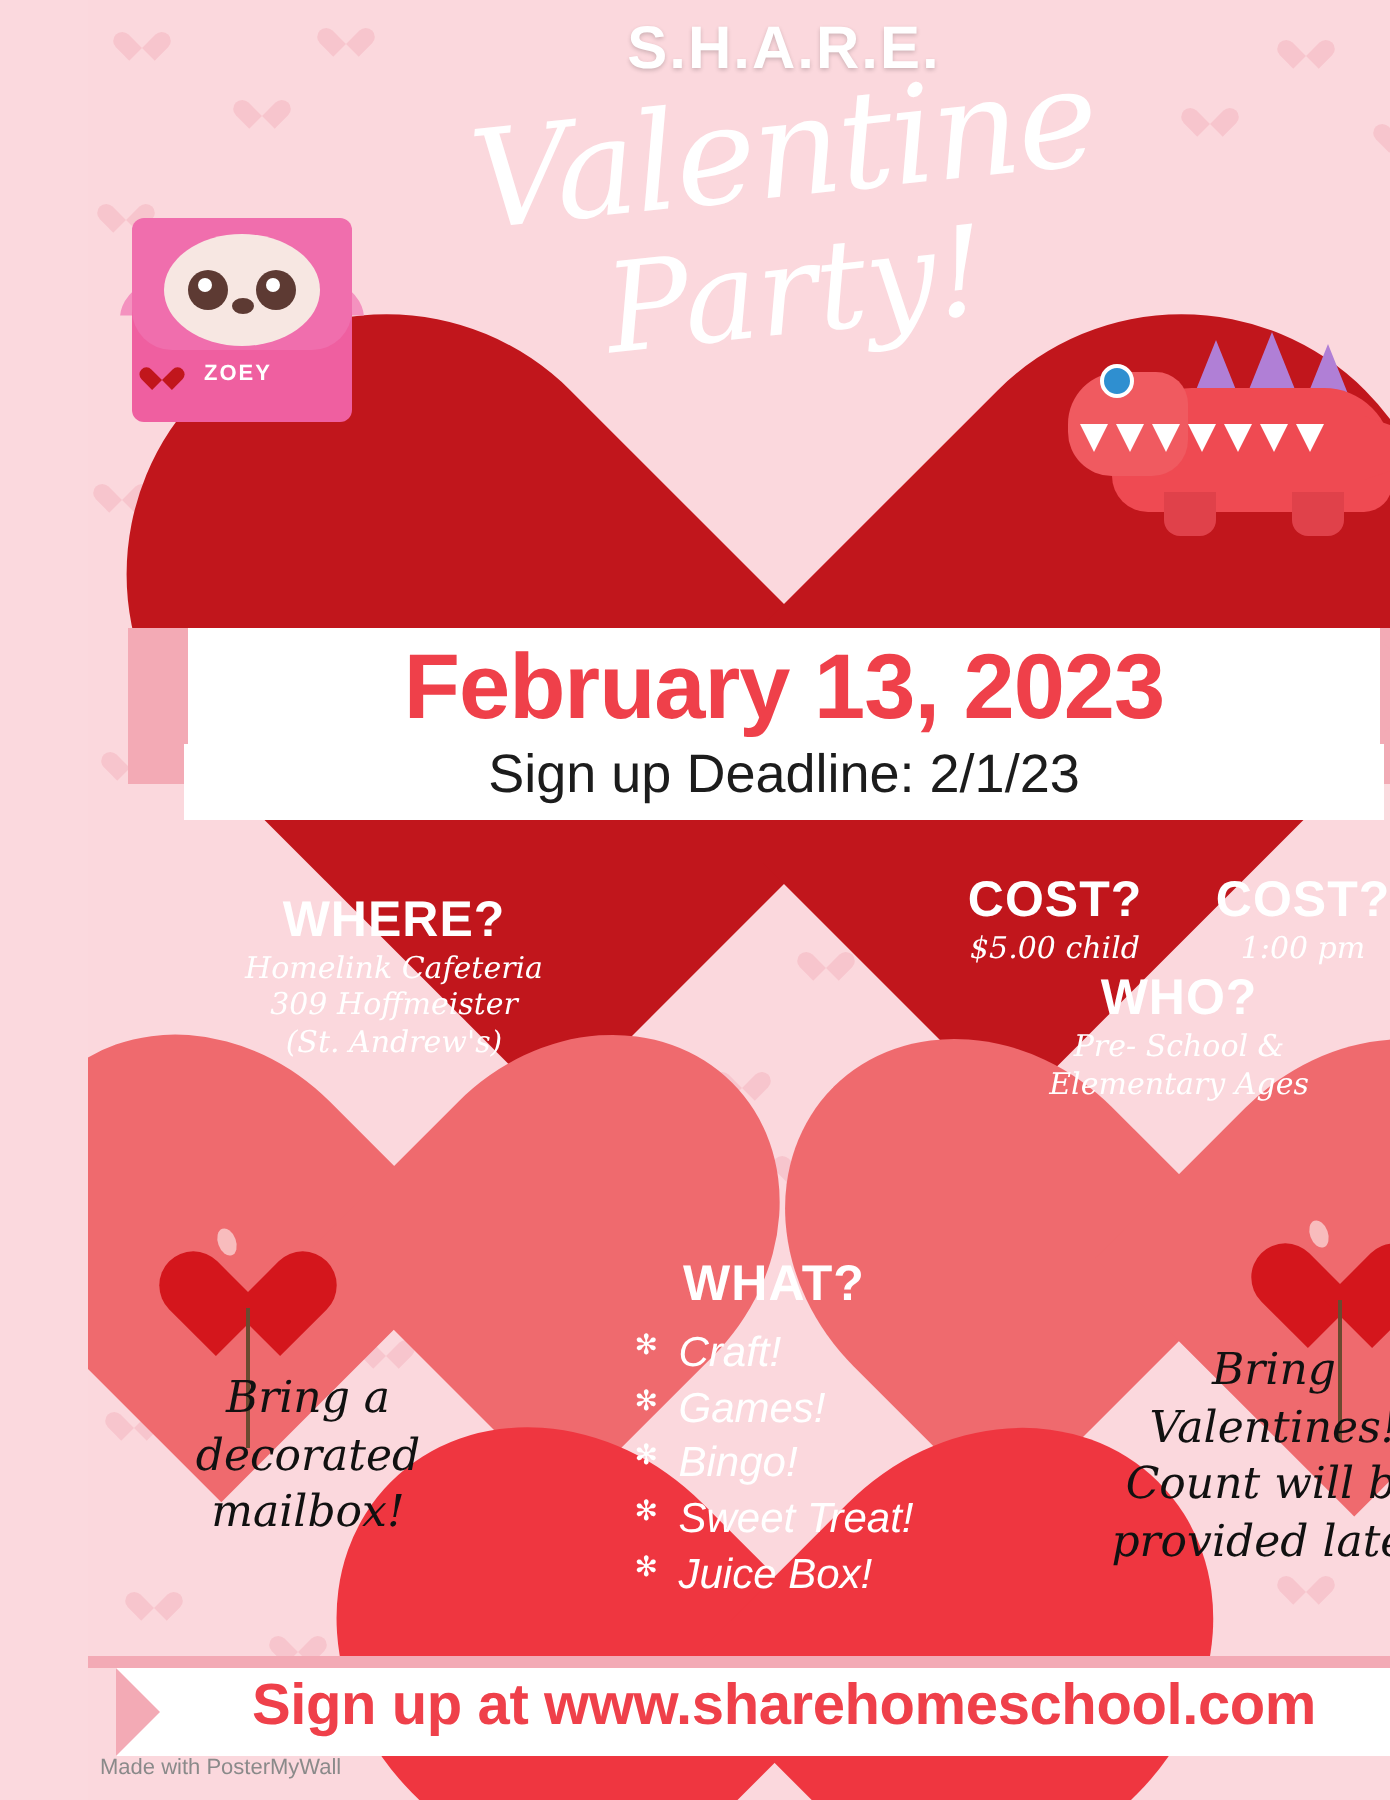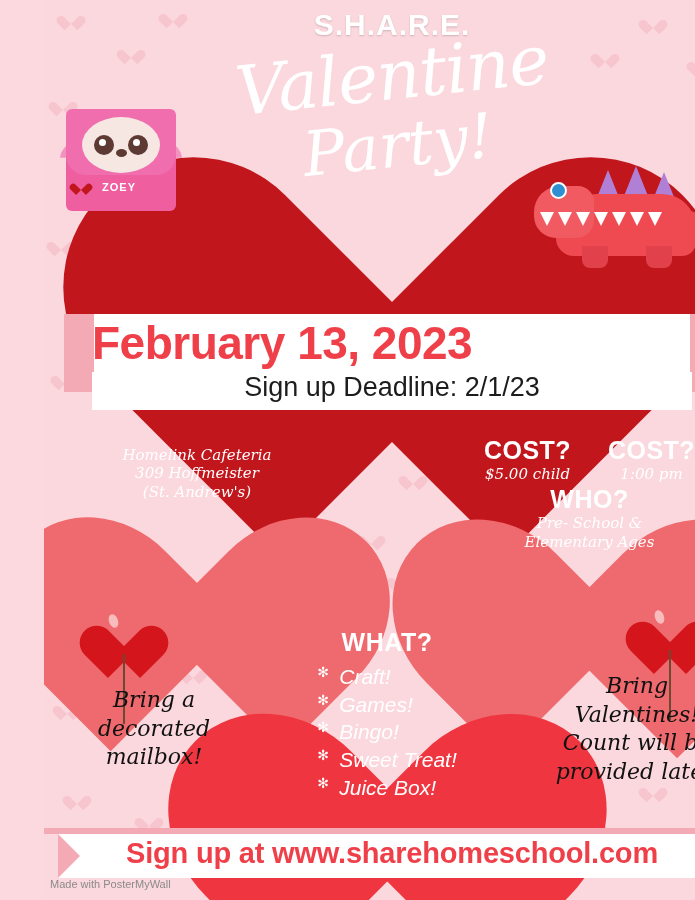--- a/index.html
+++ b/index.html
@@ -285,20 +285,21 @@
     height: 78px;
     background: #f3aab5;
     z-index: -1;
   }
   .banner-tab.l { left: -28px; }
   .banner-tab.r { right: -28px; }
   .date-text {
     position: absolute;
     left: 0; top: 2px;
     width: 600px;
+    text-align: center;
     color: #ef404a;
     font-size: 46px;
     font-weight: bold;
     letter-spacing: -0.5px;
   }
   .deadline {
     position: absolute;
     left: 48px;
     top: 372px;
     width: 600px;
@@ -590,20 +591,21 @@
   <div class="white-block"></div>
   <div class="deadline">Sign up Deadline: 2/1/23</div>
 
   <div class="heart-shape h-where">
     <div class="heart-bg heart-pink">
         <div class="lobe l"></div>
         <div class="lobe r"></div>
       </div>
     <div class="h-content">
       <div class="where-inner">
+        <div class="h-label">WHERE?</div>
         <div class="h-script">
           <div>Homelink Cafeteria</div>
           <div>309 Hoffmeister</div>
           <div>(St. Andrew's)</div>
         </div>
       </div>
     </div>
   </div>
 
   <div class="heart-shape h-cost">

